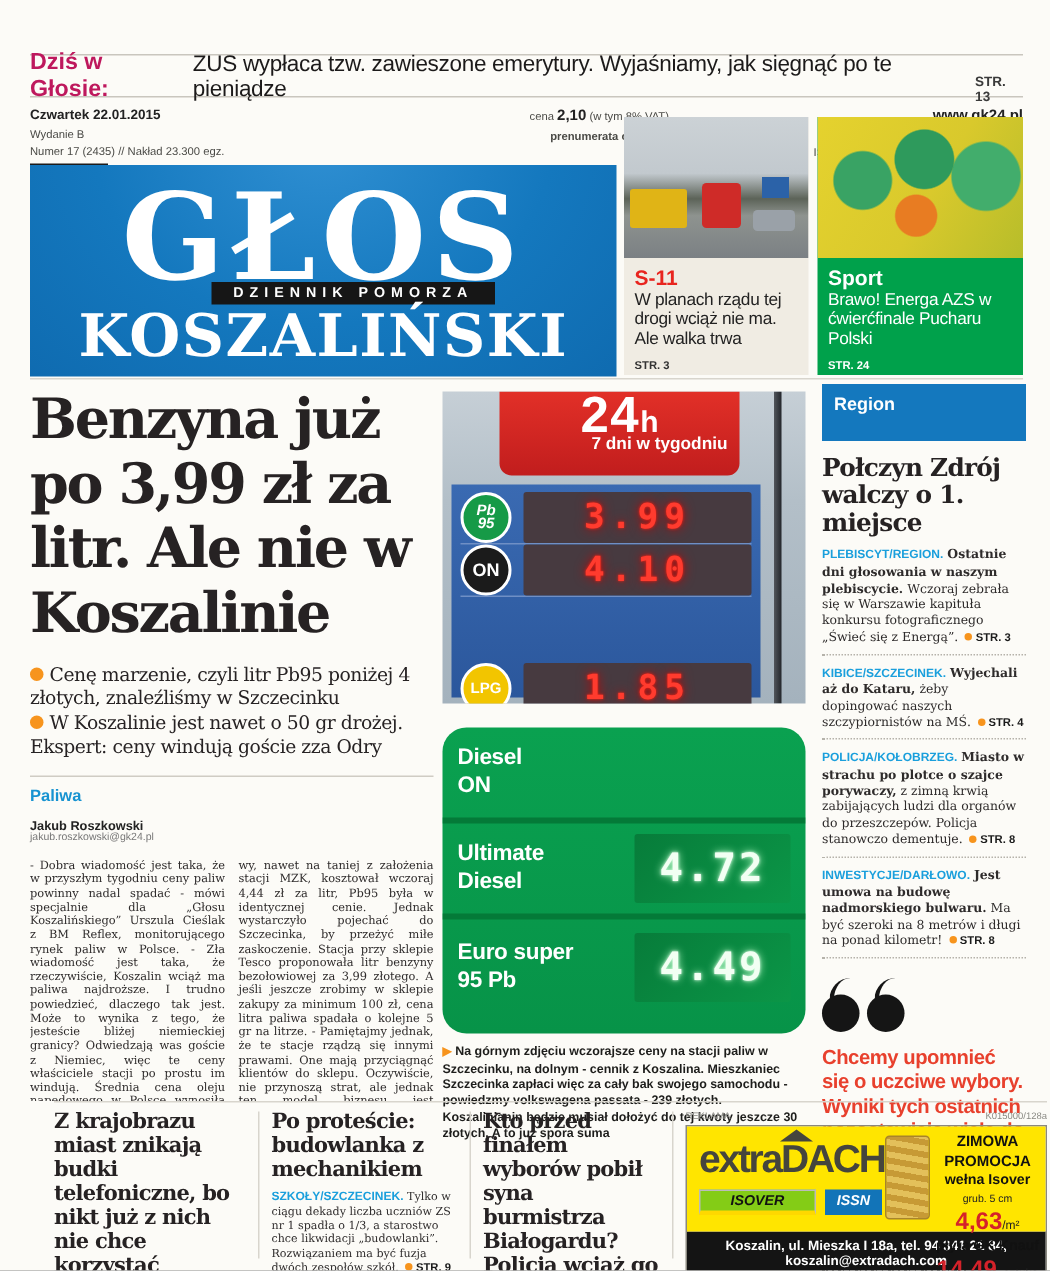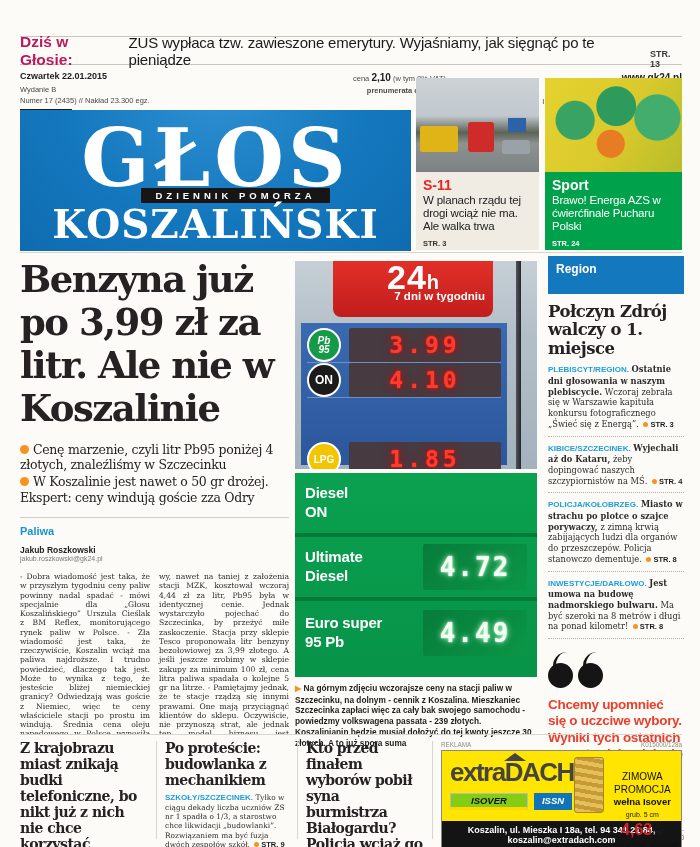--- a/index.html
+++ b/index.html
@@ -92,21 +92,21 @@
   .b1row:last-child{border-bottom:none;margin-top:44px;}
   .fuel-circle{width:34px;height:34px;border-radius:50%;border:2px solid #fff;box-sizing:border-box;
                display:flex;flex-direction:column;align-items:center;justify-content:center;color:#fff;font-weight:bold;flex:none;}
   .c-pb{background:#169a47;font-size:10px;line-height:0.95;font-style:italic;}
   .c-on{background:#1b1b1b;font-size:12px;}
   .c-lpg{background:#f2c500;font-size:10px;}
   .led1{margin-left:8px;flex:1;height:34px;background:#473a40;border-radius:2px;
         display:flex;align-items:center;justify-content:center;
         font-family:"DejaVu Sans Mono",monospace;font-weight:bold;font-size:23px;letter-spacing:4px;
         color:#ff3b2e;text-shadow:0 0 2px #ff2012,0 0 8px #c00;}
-  .photo2{position:relative;width:242px;height:204px;margin-top:4px;background:linear-gradient(180deg,#0aa150,#079348);overflow:hidden;}
+  .photo2{position:relative;width:242px;height:204px;margin-top:16px;background:linear-gradient(180deg,#0aa150,#079348);overflow:hidden;border-radius:16px;}
   .b2row{display:flex;align-items:center;justify-content:space-between;height:64px;padding:0 10px;border-bottom:4px solid #047a38;box-sizing:border-box;}
   .b2row:last-child{border-bottom:none;}
   .b2label{color:#fff;font-weight:bold;font-size:15px;line-height:1.25;letter-spacing:-0.2px;}
   .led2{width:104px;height:46px;background:linear-gradient(135deg,#077c3a,#0b9647);border-radius:2px;
         display:flex;align-items:center;justify-content:center;
         font-family:"DejaVu Sans Mono",monospace;font-weight:bold;font-size:26px;letter-spacing:2px;
         color:#f2fff3;text-shadow:0 0 6px #b6ffc8,0 0 2px #fff;}
   .caption{margin-top:6px;width:242px;font-size:8.3px;font-weight:bold;line-height:1.32;color:#1d1d1b;}
   .cap-arrow{color:#f7941d;font-size:8px;}
 
@@ -128,21 +128,21 @@
   .quote{color:#e8402d;font-weight:bold;font-size:13.5px;line-height:1.2;letter-spacing:-0.3px;}
   .q-src{font-family:"DejaVu Serif",serif;font-size:8.3px;color:#2e2b2b;margin-top:8px;}
   .q-author{font-weight:bold;font-size:8.3px;margin-top:2px;color:#1b1b1b;}
   .issn-row{display:flex;justify-content:space-between;font-size:6.5px;color:#555;
             border-top:1px solid #cfccc4;margin-top:12px;padding-top:3px;}
   .barcode-wrap{display:flex;align-items:flex-end;gap:8px;margin-top:4px;}
   .barcode{height:34px;width:96px;
      background:repeating-linear-gradient(90deg,#111 0 2px,#fff 2px 3px,#111 3px 4px,#fff 4px 7px,#111 7px 8px,#fff 8px 11px);}
 
   
-  #bottom{position:absolute;left:20px;top:734px;width:662px;height:105px;
+  #bottom{position:absolute;left:36px;top:734px;width:662px;height:105px;
           border-top:1px solid #d8d5cd;padding-top:6px;display:flex;box-sizing:border-box;}
   .bbox{padding:0 8px;}
   .bbox:first-child{padding-left:0;}
   .bsep{width:1px;background:#d8d5cd;}
   .b-head{font-family:"DejaVu Serif",serif;font-weight:bold;font-size:14px;line-height:1.14;
           letter-spacing:-0.5px;color:#262223;}
   .b2-text{font-family:"DejaVu Serif",serif;font-size:7.4px;line-height:1.25;color:#2e2b2b;margin-top:4px;}
   #bbox1{width:128px;} #bbox2{width:124px;} #bbox3{width:118px;}
   #adbox{flex:1;padding-right:0;}
   .ad-top{display:flex;justify-content:space-between;font-size:6.3px;color:#8a8a84;}
@@ -152,21 +152,21 @@
   .ad-brand{font-weight:bold;font-size:26px;letter-spacing:-1.5px;color:#45453d;line-height:1;}
   .roof-icon{position:absolute;top:2px;left:62px;width:0;height:0;
              border-left:11px solid transparent;border-right:11px solid transparent;border-bottom:8px solid #45453d;}
   .ad-logos{display:flex;gap:6px;margin-top:8px;}
   .logo-isover{background:#84cc16;border:1px solid #bbb;border-bottom:3px solid #ffd800;color:#111;
                font-weight:bold;font-style:italic;font-size:9.5px;padding:1px 20px;}
   .logo-knauf{background:#1274b8;color:#fff;font-weight:bold;font-style:italic;font-size:9.5px;padding:2px 8px;}
   .ad-roll{width:28px;height:54px;margin-top:6px;border:1px solid #a8842c;border-radius:3px;
            background:repeating-linear-gradient(10deg,#e3c05a 0 4px,#c79a35 4px 8px);}
   .ad-promo{flex:1.1;text-align:center;padding:5px 4px 0 4px;line-height:1.25;}
-  .ad-ptitle{font-weight:normal;font-size:10px;color:#111;margin-top:15px;}
+  .ad-ptitle{font-weight:bold;font-size:10px;color:#111;}
   .ad-item{font-weight:bold;font-size:9.5px;color:#111;}
   .ad-note{font-size:7px;font-weight:normal;color:#222;}
   .ad-price{color:#d5222a;font-weight:bold;font-size:16px;line-height:1;}
   .ad-unit{font-size:8px;color:#222;font-weight:normal;}
   .ad-bar{background:#141414;color:#fff;font-weight:bold;font-size:9px;text-align:center;padding:4px 2px;}
 </style>
 </head>
 <body>
 
 <div class="page">

